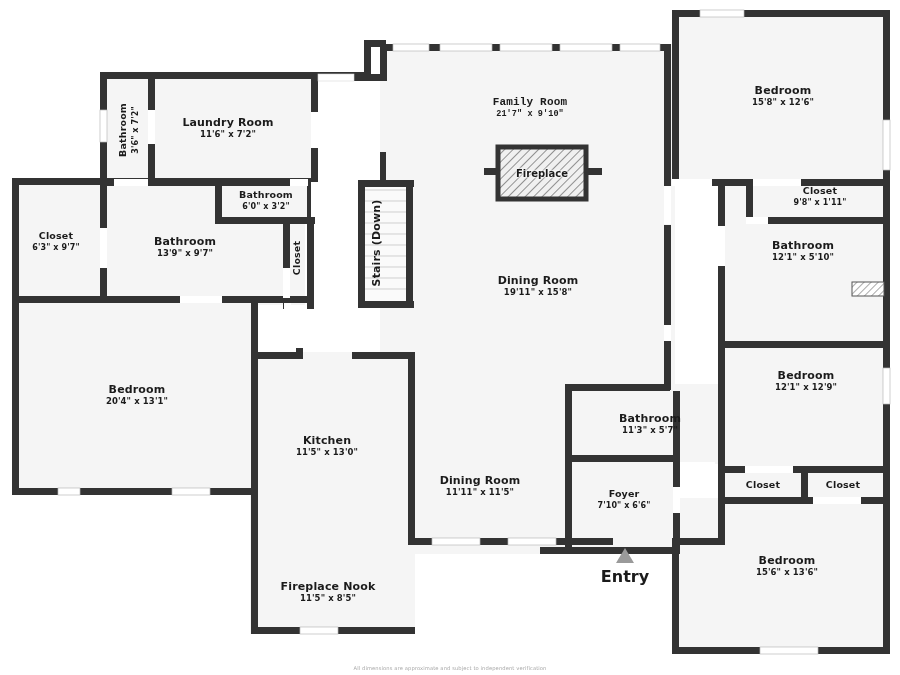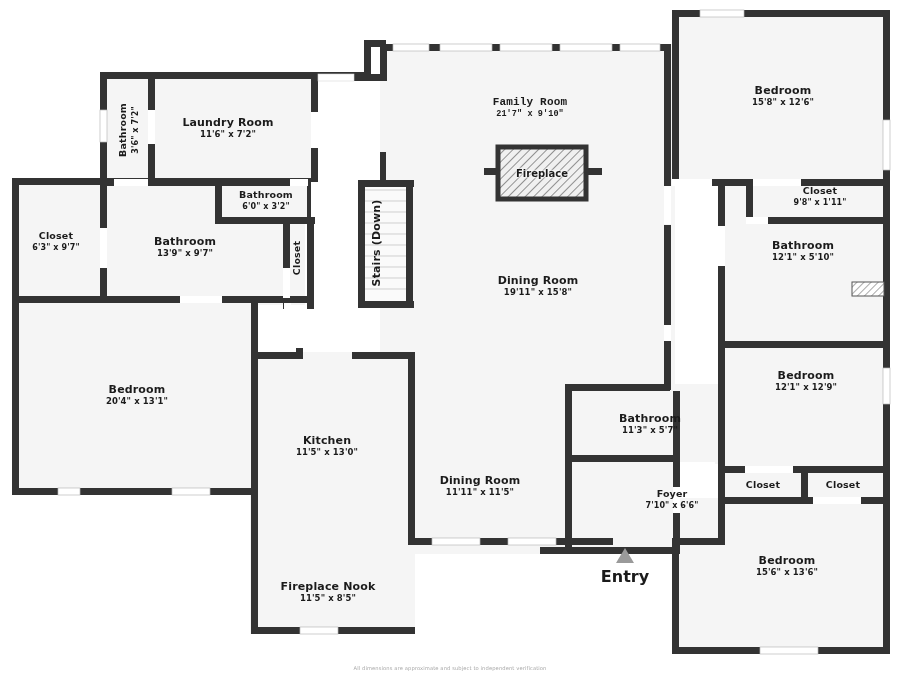--- a/index.html
+++ b/index.html
@@ -329,21 +329,21 @@
       <div class="room-label small" style="left: 763px; top: 484px;">
         <div class="rl-name">Closet</div>
       </div>
       <div class="room-label small" style="left: 843px; top: 484px;">
         <div class="rl-name">Closet</div>
       </div>
       <div class="room-label" style="left: 787px; top: 566px;">
         <div class="rl-name">Bedroom</div>
         <div class="rl-dim">15'6" x 13'6"</div>
       </div>
-      <div class="room-label small" style="left: 624px; top: 499px; margin-left: 48px;">
+      <div class="room-label small" style="left: 624px; top: 499px;">
         <div class="rl-name">Foyer</div>
         <div class="rl-dim">7'10" x 6'6"</div>
       </div>
       <div class="room-label" style="left: 137px; top: 395px;">
         <div class="rl-name">Bedroom</div>
         <div class="rl-dim">20'4" x 13'1"</div>
       </div>
       <div class="room-label" style="left: 327px; top: 446px;">
         <div class="rl-name">Kitchen</div>
         <div class="rl-dim">11'5" x 13'0"</div>

